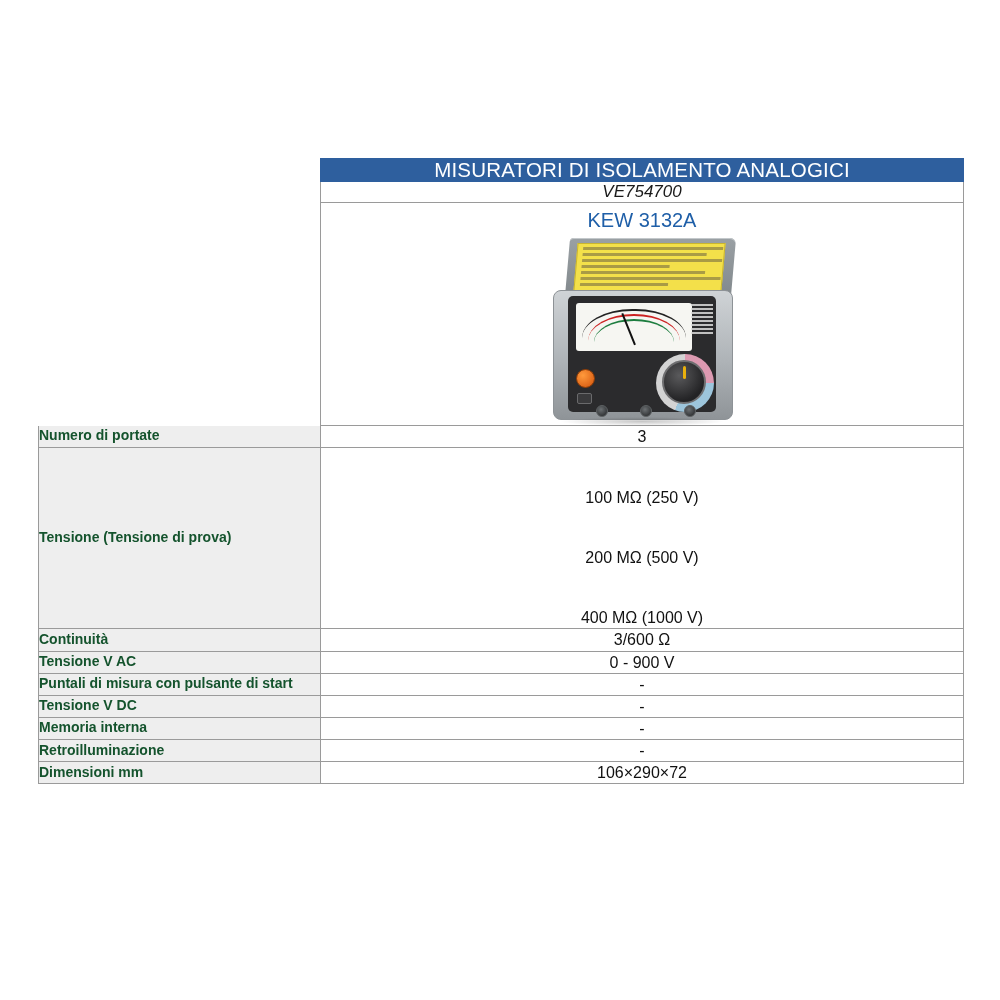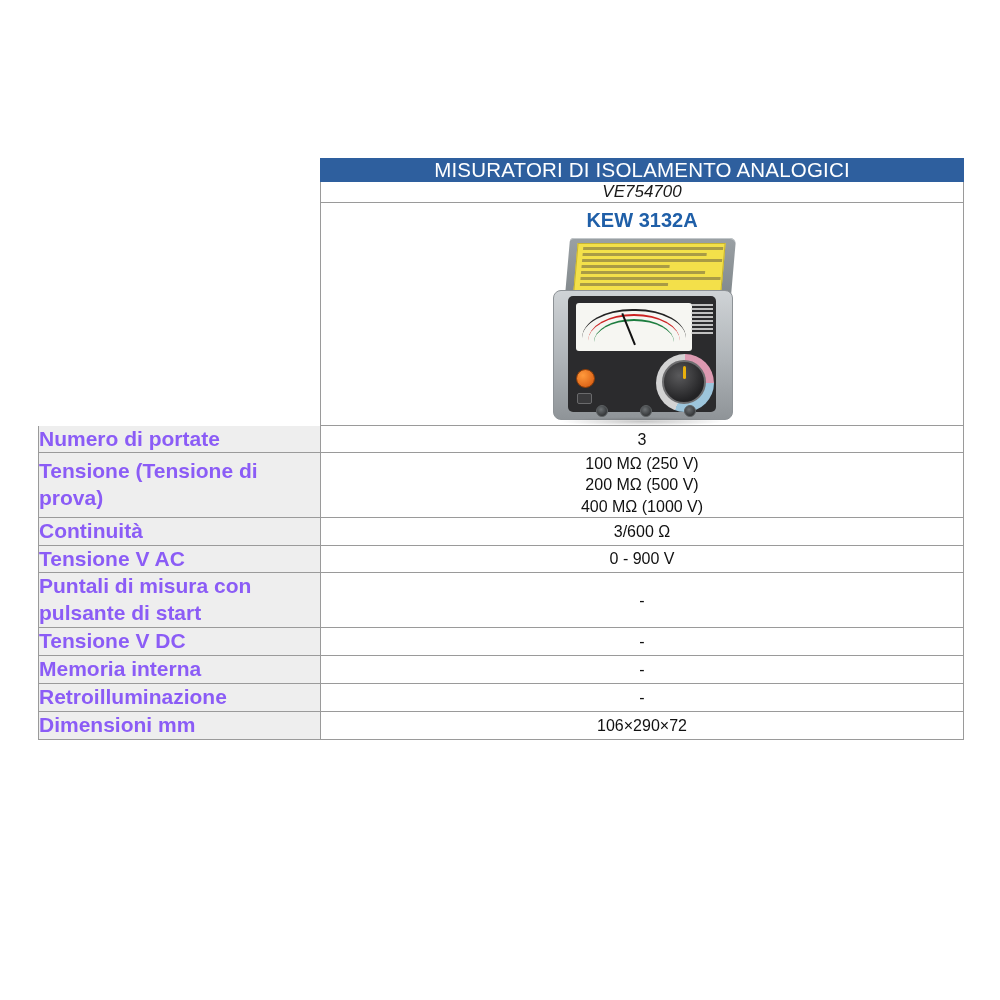--- a/index.html
+++ b/index.html
@@ -70,47 +70,47 @@
     border-left: 1px solid #9a9a9a;
     border-right: 1px solid #9a9a9a;
     border-bottom: 1px solid #9a9a9a;
     background: #ffffff;
     text-align: center;
     padding: 12px 0 8px 0;
     height: 222px;
   }
   .model-name {
     color: #1f5fa8;
-    font-weight: bold;
+    font-weight: normal;
     font-size: 20px;
     margin: 0 0 6px 0;
   }
 
   .lbl {
     background: #eeeeee;
     border: 1px solid #9a9a9a;
     border-top: none;
-    font-size: 21px;
+    font-size: 14px;
     font-weight: bold;
-    color: #8b5cf6;
+    color: #14532d;
     padding: 7px 0 7px 11px;
     line-height: 1.28;
   }
   .val {
     background: #ffffff;
     border: 1px solid #9a9a9a;
     border-top: none;
     border-left: none;
     font-size: 16px;
     text-align: center;
     color: #111111;
     padding: 7px 4px;
     line-height: 1.32;
   }
-  .val .multi { display: block; }
+  .val .multi { display: block; margin-top: 39px; }
 
   
   .device {
     position: relative;
     width: 186px;
     height: 182px;
     margin: 0 auto;
   }
   
   .lid {

